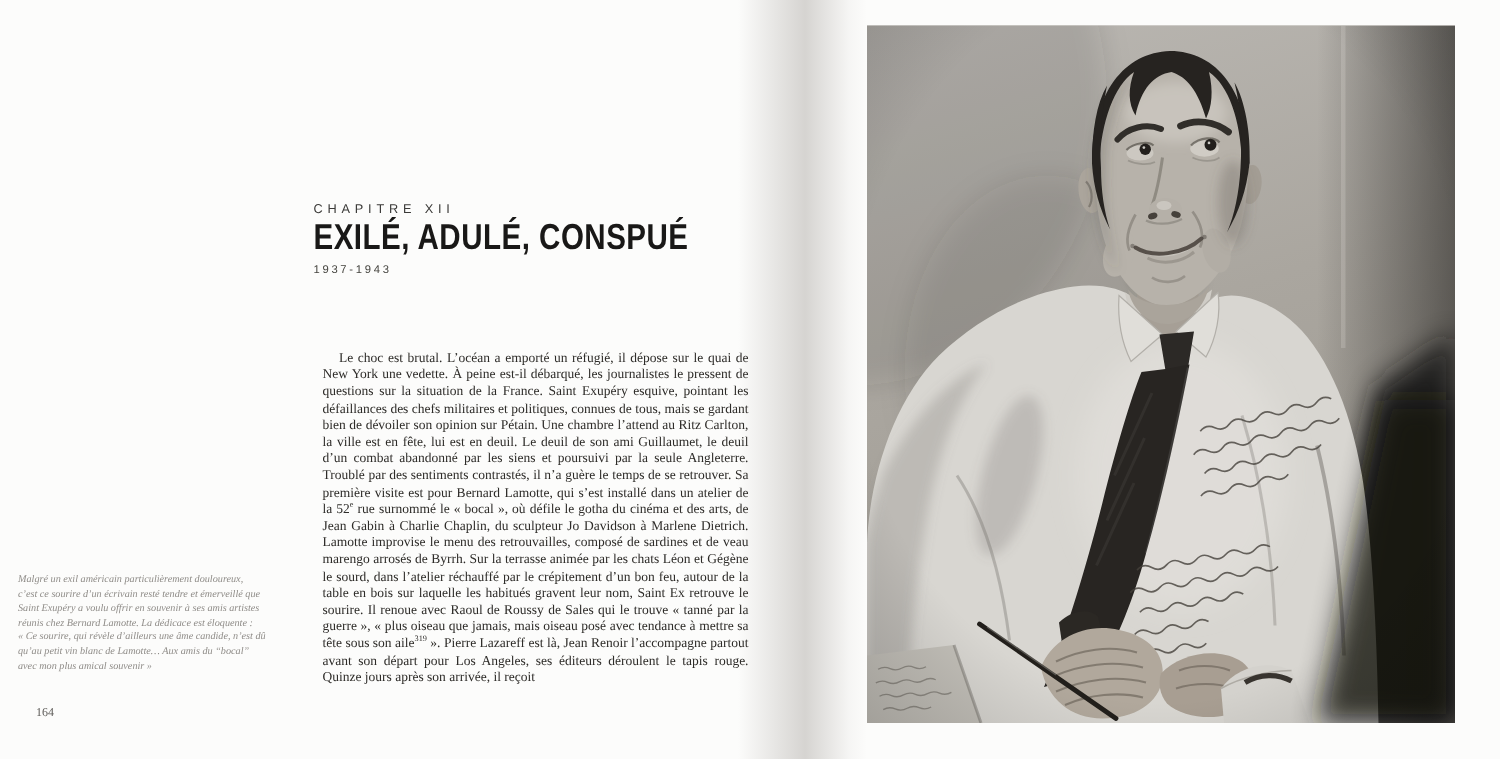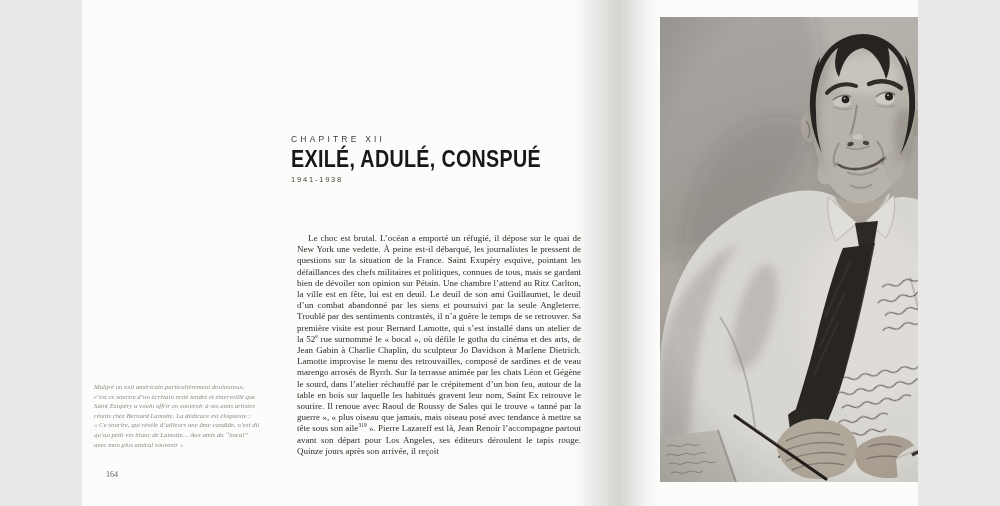--- a/index.html
+++ b/index.html
@@ -1,17 +1,17 @@
 <!DOCTYPE html>
 <html><head>
 <meta charset="utf-8">
 <style>
   html,body{margin:0;padding:0;background:#e8e8e8;}
   .spread{
-    position:relative;width:836px;height:506px;margin:0 auto;
+    position:relative;width:1000px;height:506px;margin:0 auto;
     background:#fcfcfb;overflow:hidden;
     font-family:"Liberation Serif","DejaVu Serif",serif;
   }
   
   .chapter-head{position:absolute;left:209px;top:134px;color:#1d1c1b;}
   .kicker{
     font-family:"Liberation Sans","DejaVu Sans",sans-serif;
     font-size:8.5px;letter-spacing:3.2px;color:#3b3a38;white-space:nowrap;
   }
   .chapter-title{
@@ -54,21 +54,21 @@
 </head>
 <body>
 
 <div class="spread">
 
   <div>
 
     <div class="chapter-head">
       <div class="kicker">CHAPITRE XII</div>
       <div class="chapter-title">EXILÉ, ADULÉ, CONSPUÉ</div>
-      <div class="years">1941-1938</div>
+      <div class="years">1937-1943</div>
     </div>
 
     <p class="body-text"><span>Le choc est brutal. L’océan a emporté un réfugié, il dépose sur le quai de New York une vedette. À peine est-il débarqué, les journalistes le pressent de questions sur la situation de la France. Saint Exupéry esquive, pointant les défaillances des chefs militaires et politiques, connues de tous, mais se gardant bien de dévoiler son opinion sur Pétain. Une chambre l’attend au Ritz Carlton, la ville est en fête, lui est en deuil. Le deuil de son ami Guillaumet, le deuil d’un combat abandonné par les siens et poursuivi par la seule Angleterre. Troublé par des sentiments contrastés, il n’a guère le temps de se retrouver. Sa première visite est pour Bernard Lamotte, qui s’est installé dans un atelier de la 52</span><sup>e</sup><span> rue surnommé le « bocal », où défile le gotha du cinéma et des arts, de Jean Gabin à Charlie Chaplin, du sculpteur Jo Davidson à Marlene Dietrich. Lamotte improvise le menu des retrouvailles, composé de sardines et de veau marengo arrosés de Byrrh. Sur la terrasse animée par les chats Léon et Gégène le sourd, dans l’atelier réchauffé par le crépitement d’un bon feu, autour de la table en bois sur laquelle les habitués gravent leur nom, Saint Ex retrouve le sourire. Il renoue avec Raoul de Roussy de Sales qui le trouve « tanné par la guerre », « plus oiseau que jamais, mais oiseau posé avec tendance à mettre sa tête sous son aile</span><sup>319</sup><span> ». Pierre Lazareff est là, Jean Renoir l’accompagne partout avant son départ pour Los Angeles, ses éditeurs déroulent le tapis rouge. Quinze jours après son arrivée, il reçoit</span></p>
 
     <div class="margin-caption">Malgré un exil américain particulièrement douloureux,
 c’est ce sourire d’un écrivain resté tendre et émerveillé que
 Saint Exupéry a voulu offrir en souvenir à ses amis artistes
 réunis chez Bernard Lamotte. La dédicace est éloquente :
 « Ce sourire, qui révèle d’ailleurs une âme candide, n’est dû
 qu’au petit vin blanc de Lamotte… Aux amis du “bocal”

